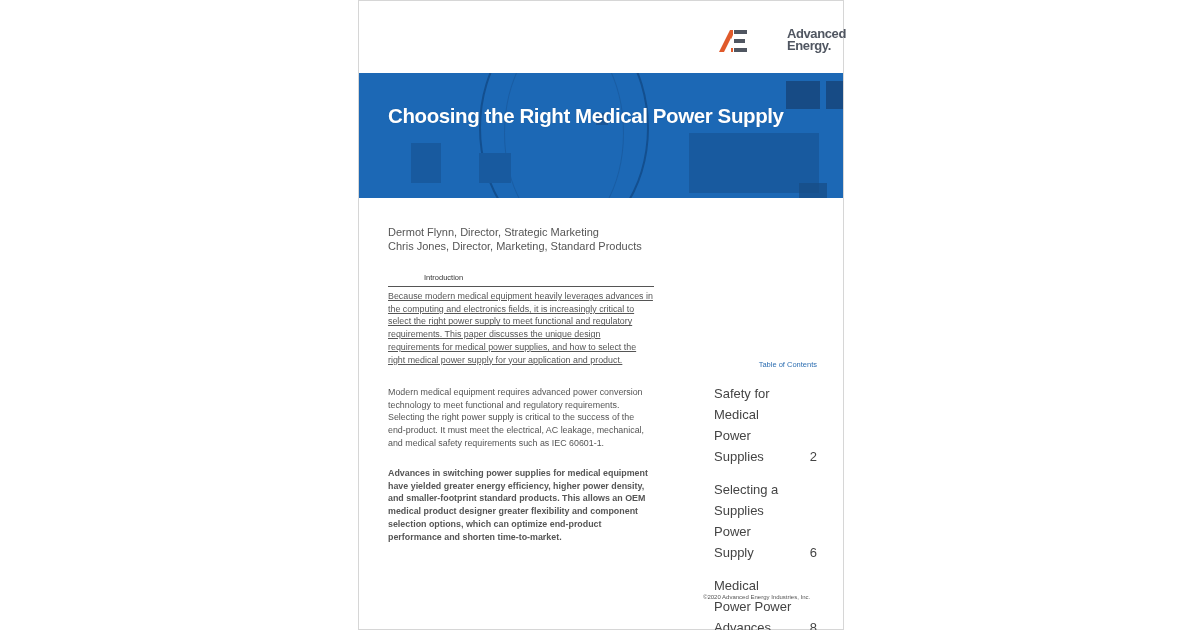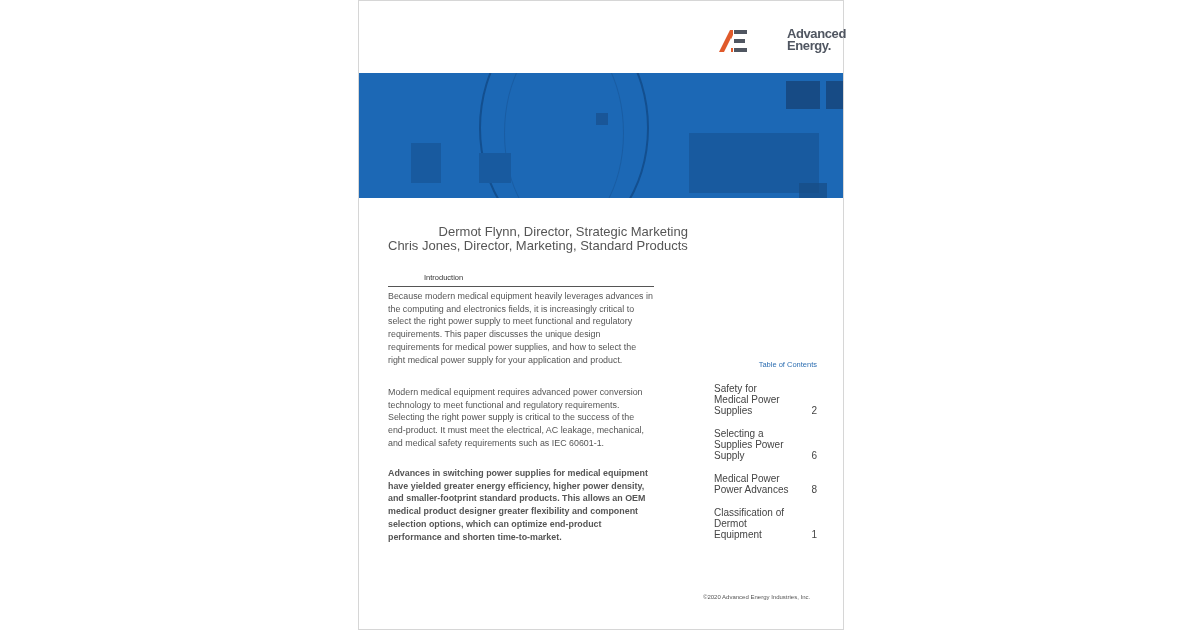--- a/index.html
+++ b/index.html
@@ -28,35 +28,35 @@
     .banner .ring.r1 { left: 120px; top: -60px; width: 170px; height: 230px; }
     .banner .ring.r2 { left: 145px; top: -40px; width: 120px; height: 200px; border-color:#1a5da3; border-width: 1px; }
     .banner .panel { position: absolute; background: #185a9f; }
     .banner .dark { position: absolute; background: #174b85; }
     .banner-title {
       position: absolute; left: 29px; top: 31px; font-size: 20.5px; font-weight: bold;
       color: #ffffff; letter-spacing: -0.4px; white-space: nowrap;
       text-shadow: 0 0 1px rgba(0,0,0,0.2);
     }
 
-    .authors { position: absolute; left: 29px; top: 224px; font-size: 13px; color: #555; line-height: 14px; text-align: right; }
+    .authors { position: absolute; left: 29px; top: 224px; font-size: 11px; color: #555; line-height: 14px; }
 
     .intro-heading { position: absolute; left: 29px; top: 272px; font-size: 7.5px; color: #333; margin-left: 36px; }
     .intro-rule { position: absolute; left: 29px; top: 285px; width: 266px; height: 1px; background: #555; }
 
     .body-text {
       position: absolute; left: 29px; width: 266px; font-size: 8.9px; line-height: 12.7px; color: #555;
     }
-    .p1 { top: 289px; }
+    .p1 { top: 289px; text-decoration: underline; }
     .p2 { top: 385px; }
     .p3 { top: 466px; font-weight: bold; }
 
     .toc { position: absolute; left: 355px; top: 359px; width: 103px; }
     .toc-title { font-size: 7.5px; color: #2e6fb2; margin-bottom: 14px; text-align: right; }
-    .toc-item { position: relative; font-size: 10px; line-height: 11px; color: #444; margin-bottom: 12px; width: 103px; }
+    .toc-item { position: relative; font-size: 13px; line-height: 21px; color: #444; margin-bottom: 12px; width: 103px; }
     .toc-item .label { display: block; width: 80px; }
     .toc-item .num { position: absolute; right: 0; bottom: 0; }
 
     .copyright { position: absolute; left: 344px; top: 593px; font-size: 6px; color: #555; white-space: nowrap; }
   </style>
 </head>
 <body>
 
 <div class="page">
 
@@ -77,20 +77,21 @@
   <div class="banner">
     <div class="ring r1"></div>
     <div class="ring r2"></div>
     <div class="panel" style="left:52px;top:70px;width:30px;height:40px;"></div>
     <div class="panel" style="left:120px;top:80px;width:32px;height:30px;"></div>
     <div class="panel" style="left:330px;top:60px;width:130px;height:60px;"></div>
     <div class="dark" style="left:427px;top:8px;width:34px;height:28px;"></div>
     <div class="dark" style="left:467px;top:8px;width:20px;height:28px;"></div>
     <div class="dark" style="left:237px;top:40px;width:12px;height:12px;opacity:0.6;"></div>
     <div class="dark" style="left:440px;top:110px;width:28px;height:15px;opacity:0.7;"></div>
+    <div class="banner-title">Choosing the Right Medical Power Supply</div>
   </div>
 
   <div class="authors">
     <div>Dermot Flynn, Director, Strategic Marketing</div>
     <div>Chris Jones, Director, Marketing, Standard Products</div>
   </div>
 
   <div class="intro-heading">Introduction</div>
   <div class="intro-rule"></div>
 

